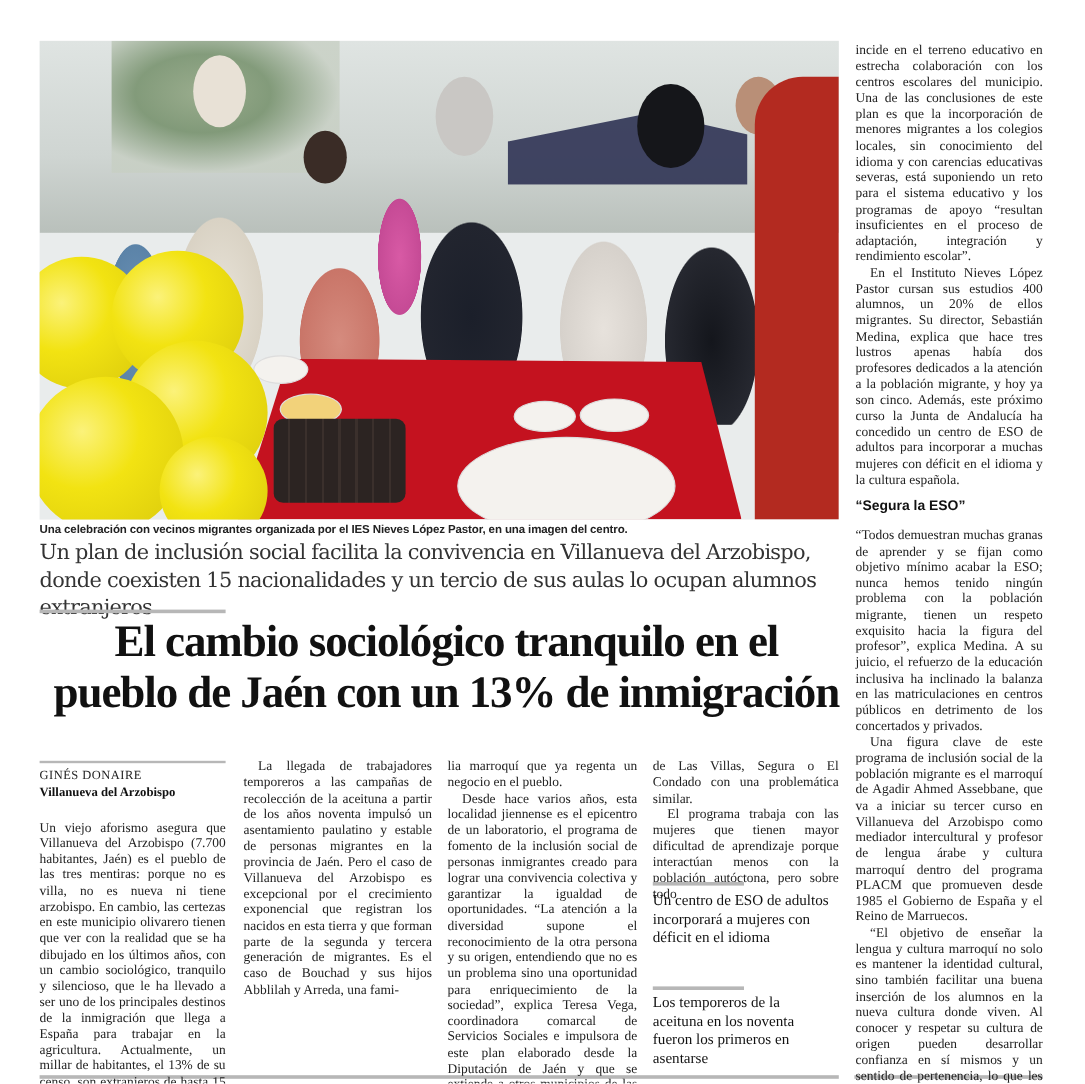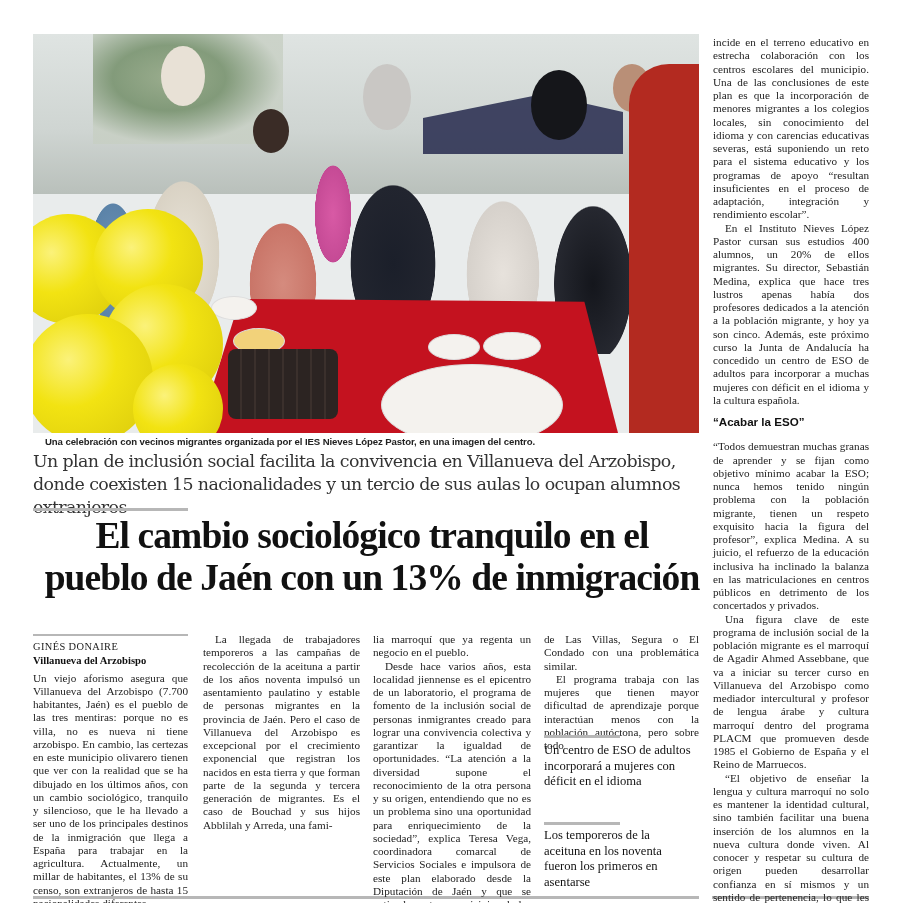--- a/index.html
+++ b/index.html
@@ -19,34 +19,34 @@
       radial-gradient(ellipse 40px 100px at 80px 170px, #6d93b6 0%, #5b83a8 60%, transparent 61%),
       radial-gradient(ellipse 30px 80px at 300px 120px, #d85aa5 0%, #c54a95 60%, transparent 61%);
   }
   .photo .head { position: absolute; border-radius: 50%; }
   .photo .redshirt { position: absolute; right: 0; top: 30px; width: 70px; height: 369px; background: #b32a20; border-radius: 40px 0 0 0; }
   .photo .table { position: absolute; left: 165px; top: 265px; width: 420px; height: 134px; background: #c4121f; clip-path: polygon(10% 0, 92% 2%, 100% 100%, 0 100%); }
   .photo .plate { position: absolute; border-radius: 50%; background: #f4f2ee; border: 1px solid #ddd; }
   .photo .cake { position: absolute; left: 195px; top: 315px; width: 110px; height: 70px; background: repeating-linear-gradient(90deg, #2c2422 0 12px, #3b302c 12px 14px); border-radius: 8px; }
   .photo .balloon { position: absolute; border-radius: 50%; background: radial-gradient(circle at 35% 35%, #fbf27a 0%, #f2e312 40%, #d8c80c 100%); }
 
-  .caption { position: absolute; left: 33px; top: 436px; width: 670px; font-family: "Liberation Sans", sans-serif; font-weight: bold; font-size: 9.6px; color: #222; letter-spacing: -0.1px; margin-left: 12px; }
+  .caption { position: absolute; left: 33px; top: 436px; width: 670px; font-family: "Liberation Sans", sans-serif; font-weight: bold; font-size: 9.6px; color: #222; letter-spacing: -0.1px; }
 
   .subtitle { position: absolute; left: 33px; top: 450px; width: 670px; font-family: "DejaVu Serif", serif; font-size: 17.4px; line-height: 23px; color: #333; letter-spacing: -0.6px; }
 
   .rule { position: absolute; height: 3px; background: #b7b7b7; }
 
   .headline { position: absolute; left: 32px; top: 515px; width: 680px; font-family: "Liberation Serif", serif; font-weight: bold; font-size: 37.5px; line-height: 42px; color: #111; letter-spacing: -0.9px; }
 
   
   .col { position: absolute; font-family: "Liberation Serif", serif; font-size: 11.2px; line-height: 13.25px; color: #222; text-align: justify; hyphens: auto; }
   .col p { margin: 0; }
   .col p.indent { text-indent: 12px; }
   .byline-author { font-family: "Liberation Serif", serif; font-size: 10.4px; letter-spacing: .4px; color: #222; text-transform: uppercase; margin-bottom: 1px; }
-  .byline-place { font-family: "Liberation Serif", serif; font-weight: bold; font-size: 10.6px; color: #111; margin-bottom: 4px; }
+  .byline-place { font-family: "Liberation Serif", serif; font-weight: bold; font-size: 10.6px; color: #111; margin-bottom: 16px; }
 
   .section-head { font-family: "Liberation Sans", sans-serif; font-weight: bold; font-size: 11.6px; color: #111; margin: 8px 0 12px 0; }
 
   .pull { position: absolute; left: 544px; width: 150px; font-family: "Liberation Serif", serif; font-weight: normal; font-size: 12.6px; line-height: 15.5px; color: #111; }
   .pull-rule { position: absolute; left: 544px; width: 76px; height: 3px; background: #b7b7b7; }
 </style>
 </head>
 <body>
 
 <div class="photo" title="Group of women and children at a food table with a red tablecloth and yellow balloons">
@@ -110,17 +110,17 @@
 </div>
 
 <div class="pull-rule" style="top:735px;"></div>
 <div class="pull" style="top:743px;">Un centro de ESO de adultos incorporará a mujeres con déficit en el idioma</div>
 <div class="pull-rule" style="top:822px;"></div>
 <div class="pull" style="top:828px;">Los temporeros de la aceituna en los noventa fueron los primeros en asentarse</div>
 
 <div class="col" style="left:713px;top:36px;width:156px;">
   <p>incide en el terreno educativo en estrecha colaboración con los centros escolares del municipio. Una de las conclusiones de este plan es que la incorporación de menores migrantes a los colegios locales, sin conocimiento del idioma y con carencias educativas severas, está suponiendo un reto para el sistema educativo y los programas de apoyo “resultan insuficientes en el proceso de adaptación, integración y rendimiento escolar”.</p>
   <p class="indent">En el Instituto Nieves López Pastor cursan sus estudios 400 alumnos, un 20% de ellos migrantes. Su director, Sebastián Medina, explica que hace tres lustros apenas había dos profesores dedicados a la atención a la población migrante, y hoy ya son cinco. Además, este próximo curso la Junta de Andalucía ha concedido un centro de ESO de adultos para incorporar a muchas mujeres con déficit en el idioma y la cultura española.</p>
-  <div class="section-head">“Acabar la ESO”</div>
+  <div class="section-head">“Segura la ESO”</div>
   <p>“Todos demuestran muchas granas de aprender y se fijan como objetivo mínimo acabar la ESO; nunca hemos tenido ningún problema con la población migrante, tienen un respeto exquisito hacia la figura del profesor”, explica Medina. A su juicio, el refuerzo de la educación inclusiva ha inclinado la balanza en las matriculaciones en centros públicos en detrimento de los concertados y privados.</p>
   <p class="indent">Una figura clave de este programa de inclusión social de la población migrante es el marroquí de Agadir Ahmed Assebbane, que va a iniciar su tercer curso en Villanueva del Arzobispo como mediador intercultural y profesor de lengua árabe y cultura marroquí dentro del programa PLACM que promueven desde 1985 el Gobierno de España y el Reino de Marruecos.</p>
   <p class="indent">“El objetivo de enseñar la lengua y cultura marroquí no solo es mantener la identidad cultural, sino también facilitar una buena inserción de los alumnos en la nueva cultura donde viven. Al conocer y respetar su cultura de origen pueden desarrollar confianza en sí mismos y un sentido de pertenencia, lo que les ayuda a integrarse mejor en la sociedad del país de residencia, promoviendo así la convivencia intercultural y evitando conflictos de identidad”, indica Assebbane.</p>
 </div>
 
 </body></html>

